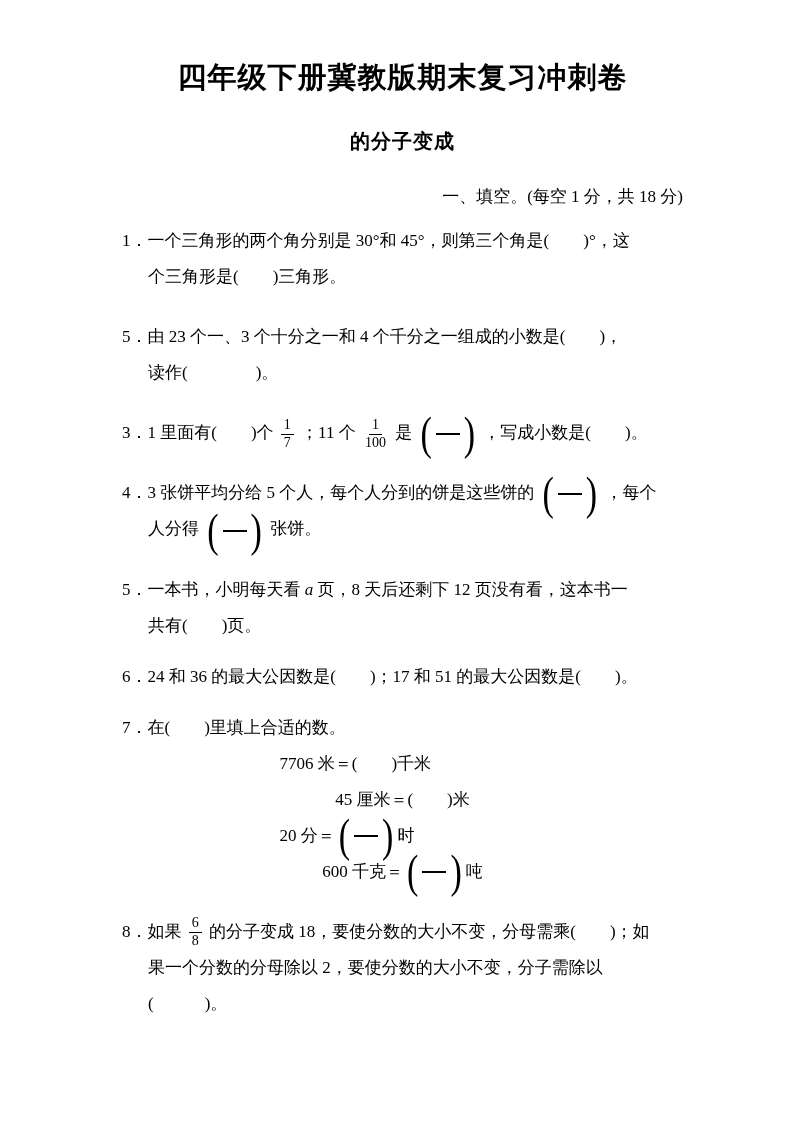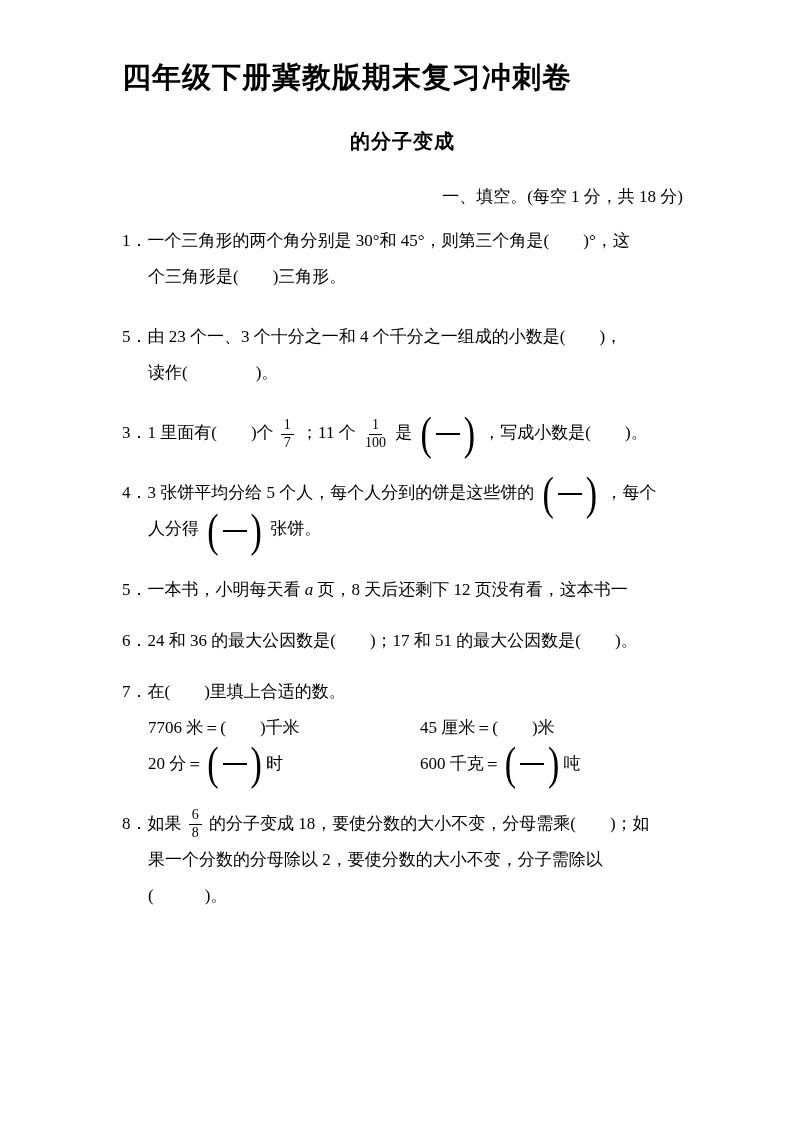--- a/index.html
+++ b/index.html
@@ -12,21 +12,21 @@
     padding:58px 110px 40px 122px;
     font-family:"Liberation Serif", serif;
     font-size:17px;
     color:#000;
     overflow:hidden;
   }
   h1.title{
     font-family:"Liberation Sans", sans-serif;
     font-size:29px;
     font-weight:700;
-    text-align:left;
+    text-align:center;
     margin:0 0 0 0;
     letter-spacing:1px;
   }
   h2.subtitle{
     font-family:"Liberation Sans", sans-serif;
     font-size:20px;
     font-weight:700;
     text-align:center;
     margin:30px 0 0 0;
     letter-spacing:1px;
@@ -36,21 +36,21 @@
     font-size:17px;
     text-align:right;
   }
   .q{margin-top:15px;}
   .q.gap{margin-top:24px;}
   .line{
     line-height:36px;
     min-height:36px;
   }
   .line.indent{margin-left:26px;}
-  .row{display:flex;align-items:center;}
+  .row{display:flex;align-items:center;flex-direction:column;}
   .col1{margin-left:26px;width:272px;display:inline-flex;align-items:center;}
   .col2{display:inline-flex;align-items:center;}
   
   .frac{
     display:inline-flex;
     flex-direction:column;
     align-items:center;
     vertical-align:middle;
     margin:0 3px;
     font-size:14px;
@@ -143,20 +143,21 @@
           <span class="paren">)</span>
         </span>
       <span>张饼。</span>
     </div>
   </div>
 
   <div class="q gap">
     <div class="line">
       <span>5．一本书，小明每天看 </span><span class="var">a</span><span> 页，8 天后还剩下 12 页没有看，这本书一</span>
     </div>
+    <div class="line indent">共有(　　)页。</div>
   </div>
 
   <div class="q">
     <div class="line">6．24 和 36 的最大公因数是(　　)；17 和 51 的最大公因数是(　　)。</div>
   </div>
 
   <div class="q">
     <div class="line">7．在(　　)里填上合适的数。</div>
     <div class="line row">
       <span class="col1">7706 米＝(　　)千米</span>

